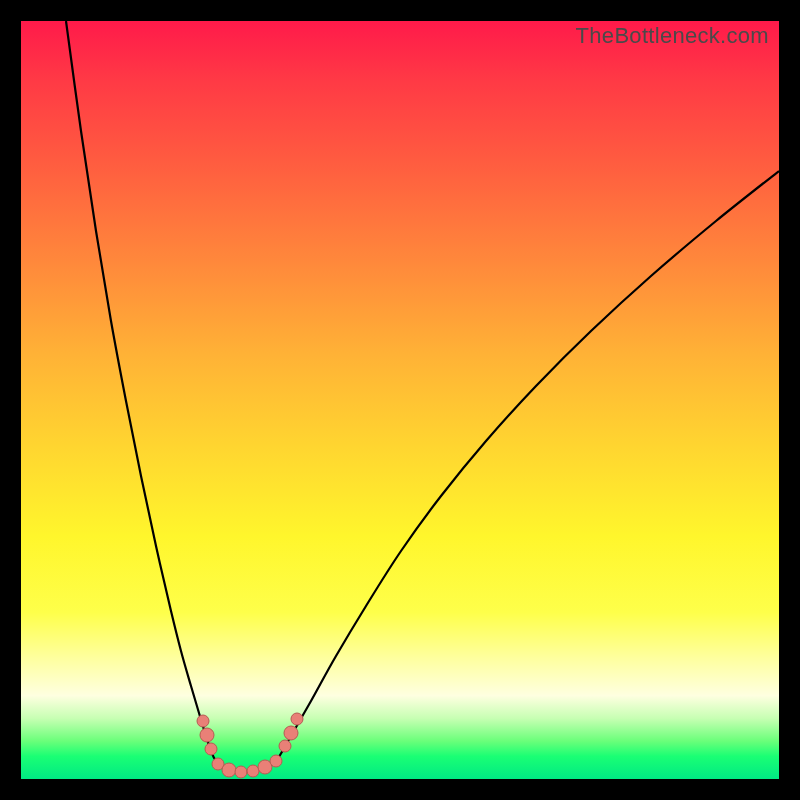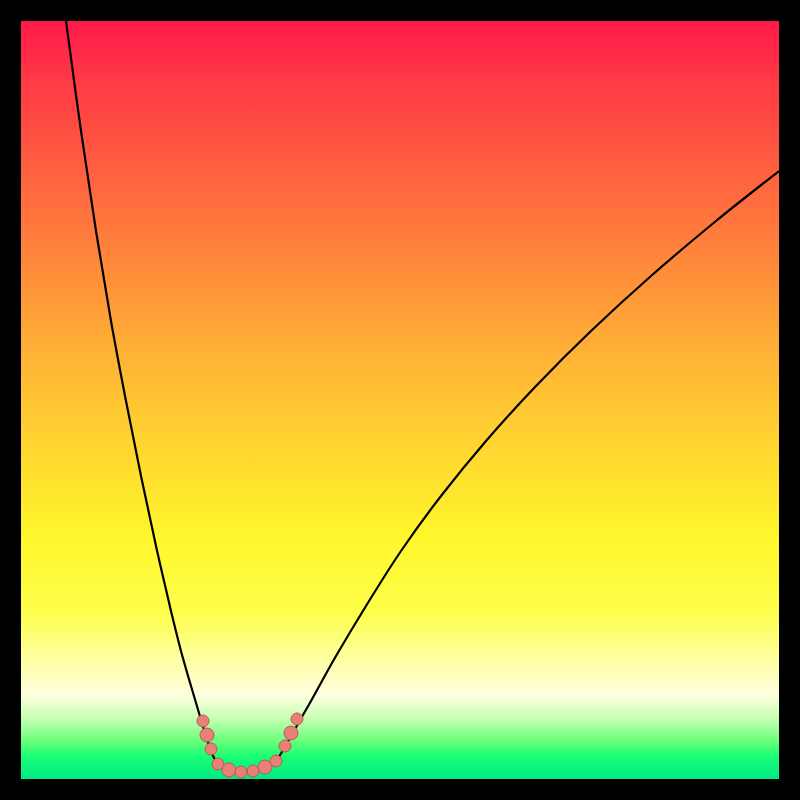--- a/index.html
+++ b/index.html
@@ -54,20 +54,21 @@
   .marker {
     fill: #e98077;
     stroke: #b75a53;
     stroke-width: 1;
   }
 </style>
 </head>
 <body>
 
 <div class="frame">
+  <div class="watermark">TheBottleneck.com</div>
   <svg class="curve" viewBox="0 0 758 758" preserveAspectRatio="none">
     <path id="curve-path" fill="none" stroke="#000" stroke-width="2.2" d="M 45 0 C 47.5 18.3, 55.0 75.0, 60 110 C 65.0 145.0, 70.0 178.3, 75 210 C 80.0 241.7, 85.0 271.7, 90 300 C 95.0 328.3, 100.0 354.2, 105 380 C 110.0 405.8, 115.0 430.8, 120 455 C 125.0 479.2, 130.0 502.5, 135 525 C 140.0 547.5, 145.8 572.5, 150 590 C 154.2 607.5, 156.7 617.5, 160 630 C 163.3 642.5, 167.0 654.7, 170 665 C 173.0 675.3, 175.5 683.7, 178 692 C 180.5 700.3, 183.0 708.7, 185 715 C 187.0 721.3, 188.3 725.8, 190 730 C 191.7 734.2, 192.5 737.0, 195 740 C 197.5 743.0, 201.7 746.2, 205 748 C 208.3 749.8, 211.7 750.5, 215 751 C 218.3 751.5, 221.7 751.3, 225 751 C 228.3 750.7, 231.7 749.8, 235 749 C 238.3 748.2, 241.7 747.5, 245 746 C 248.3 744.5, 250.8 745.2, 255 740 C 259.2 734.8, 264.2 725.0, 270 715 C 275.8 705.0, 282.5 693.3, 290 680 C 297.5 666.7, 305.8 650.8, 315 635 C 324.2 619.2, 334.2 602.5, 345 585 C 355.8 567.5, 367.5 548.3, 380 530 C 392.5 511.7, 405.8 493.3, 420 475 C 434.2 456.7, 449.2 438.3, 465 420 C 480.8 401.7, 497.5 383.3, 515 365 C 532.5 346.7, 550.8 328.3, 570 310 C 589.2 291.7, 609.2 273.3, 630 255 C 650.8 236.7, 673.7 217.5, 695 200 C 716.3 182.5, 747.5 158.3, 758 150"></path>
     <g id="markers">
         <circle cx="182" cy="700" r="6" class="marker"></circle>
         <circle cx="186" cy="714" r="7" class="marker"></circle>
         <circle cx="190" cy="728" r="6" class="marker"></circle>
         <circle cx="197" cy="743" r="6" class="marker"></circle>
         <circle cx="208" cy="749" r="7" class="marker"></circle>
         <circle cx="220" cy="751" r="6" class="marker"></circle>
         <circle cx="232" cy="750" r="6" class="marker"></circle>

